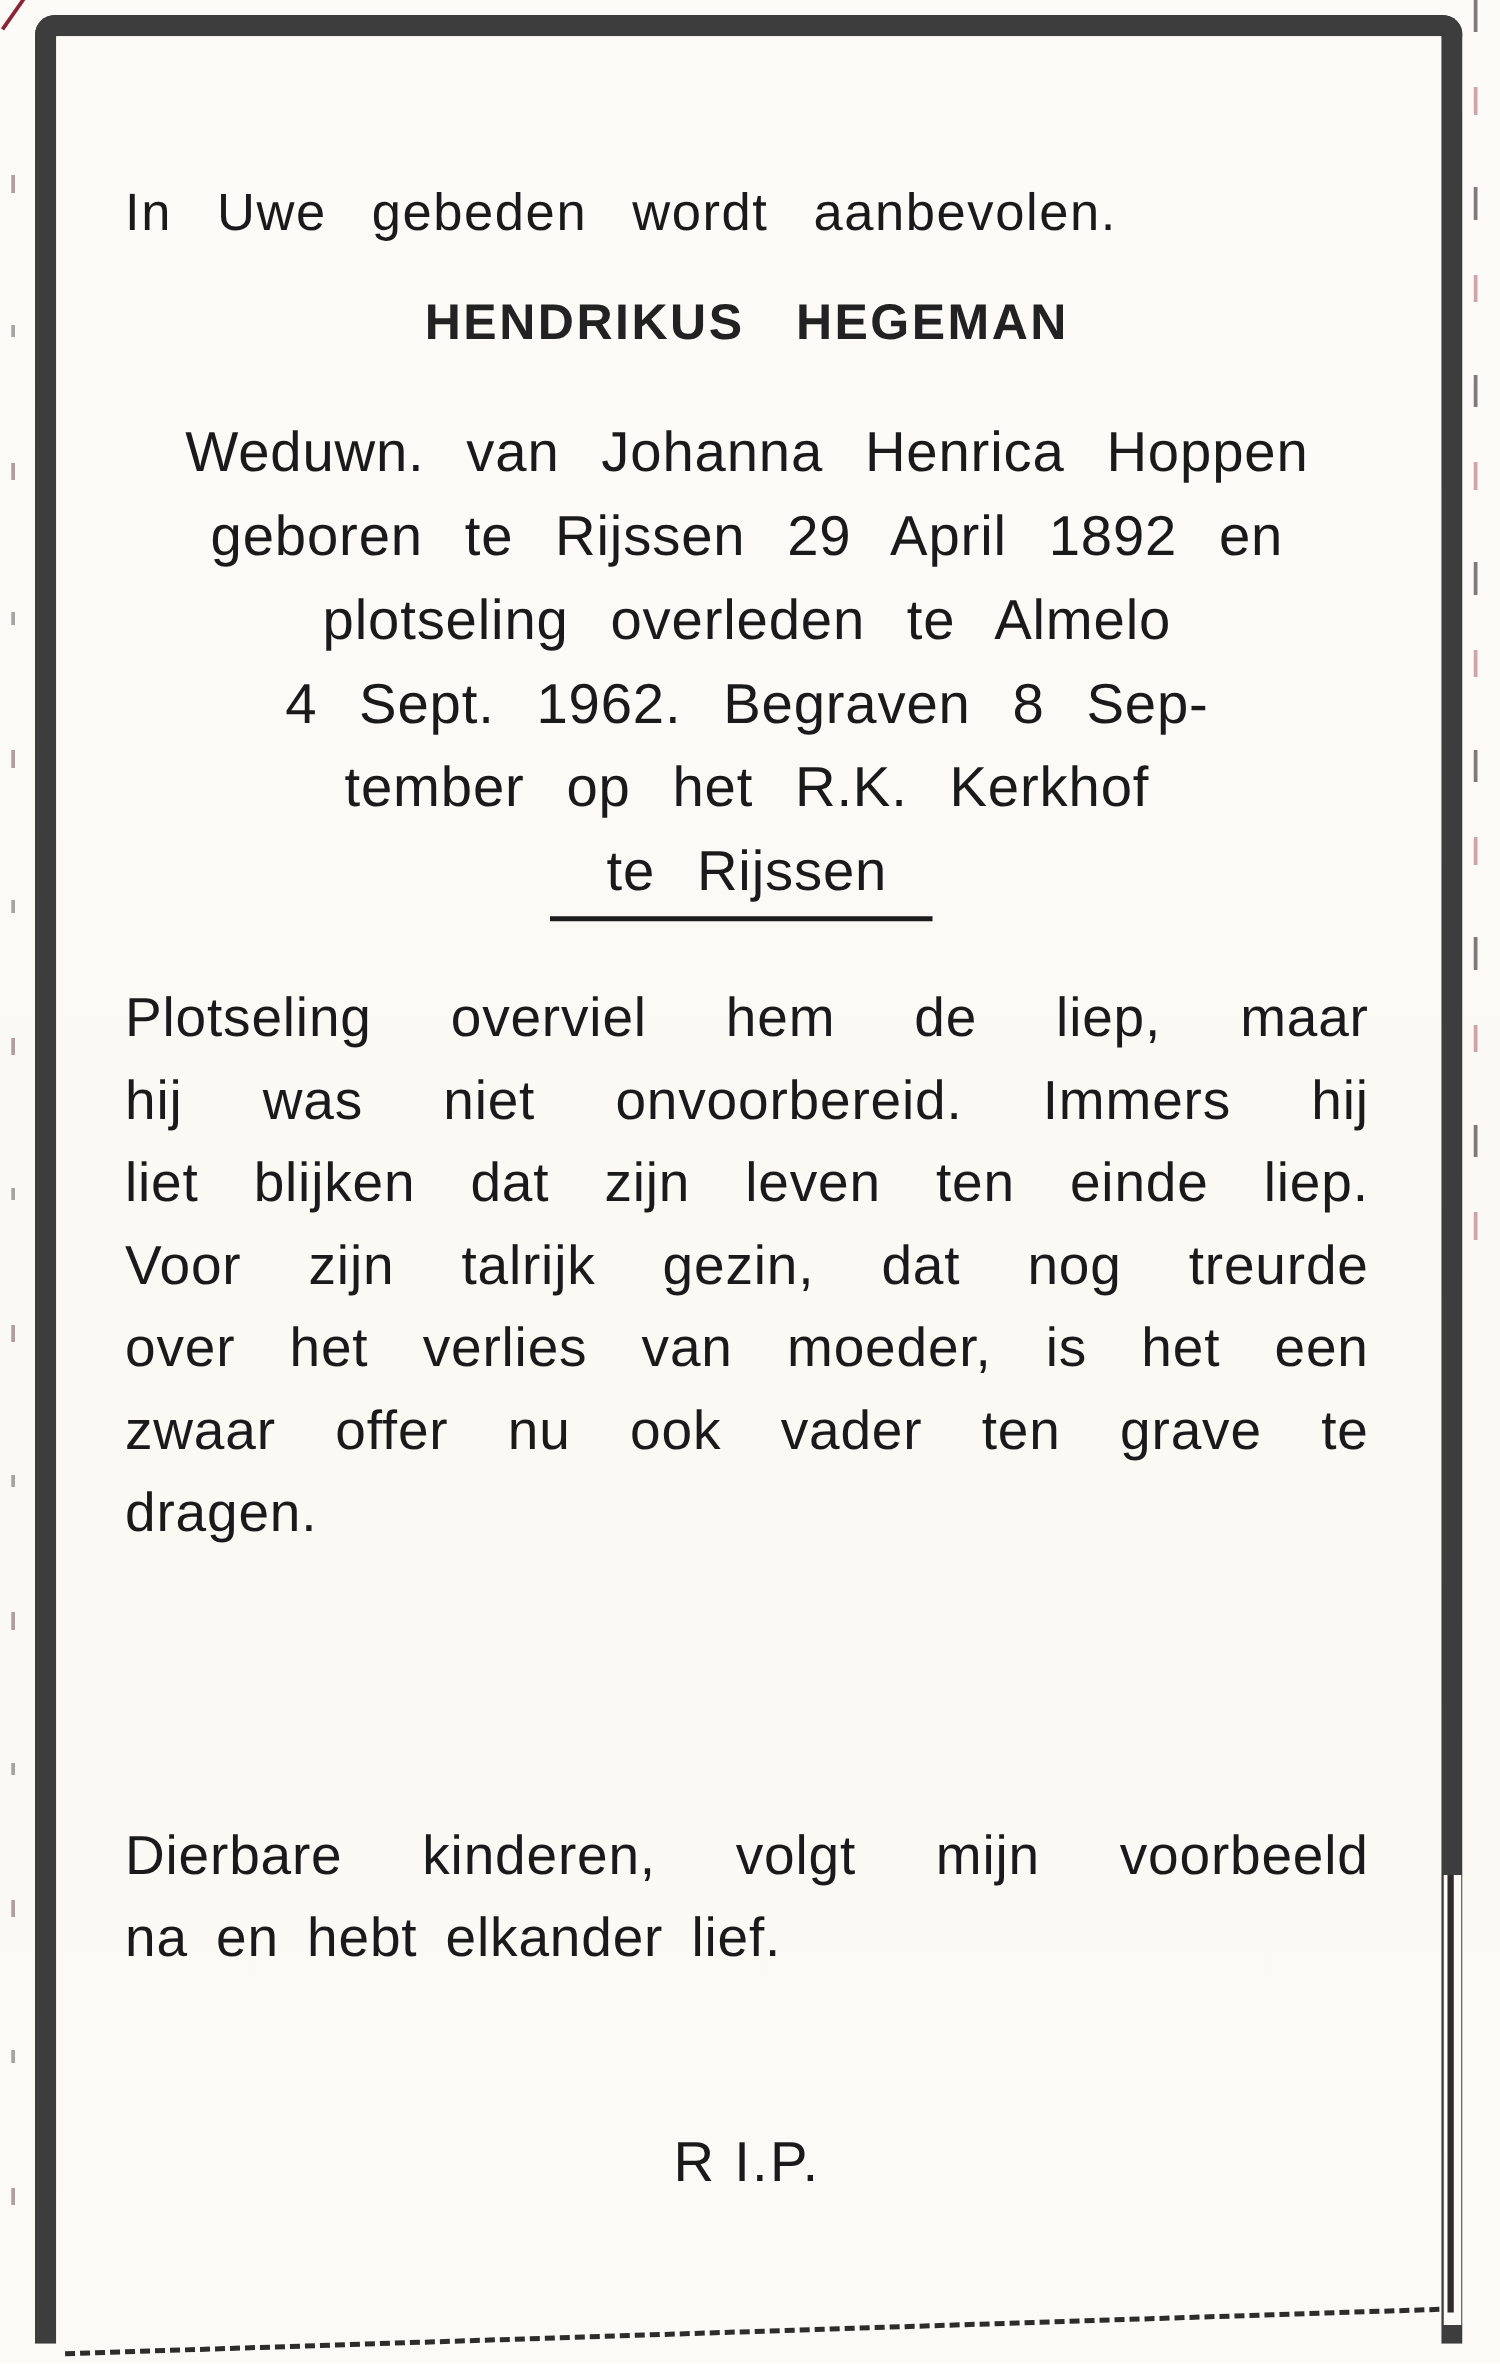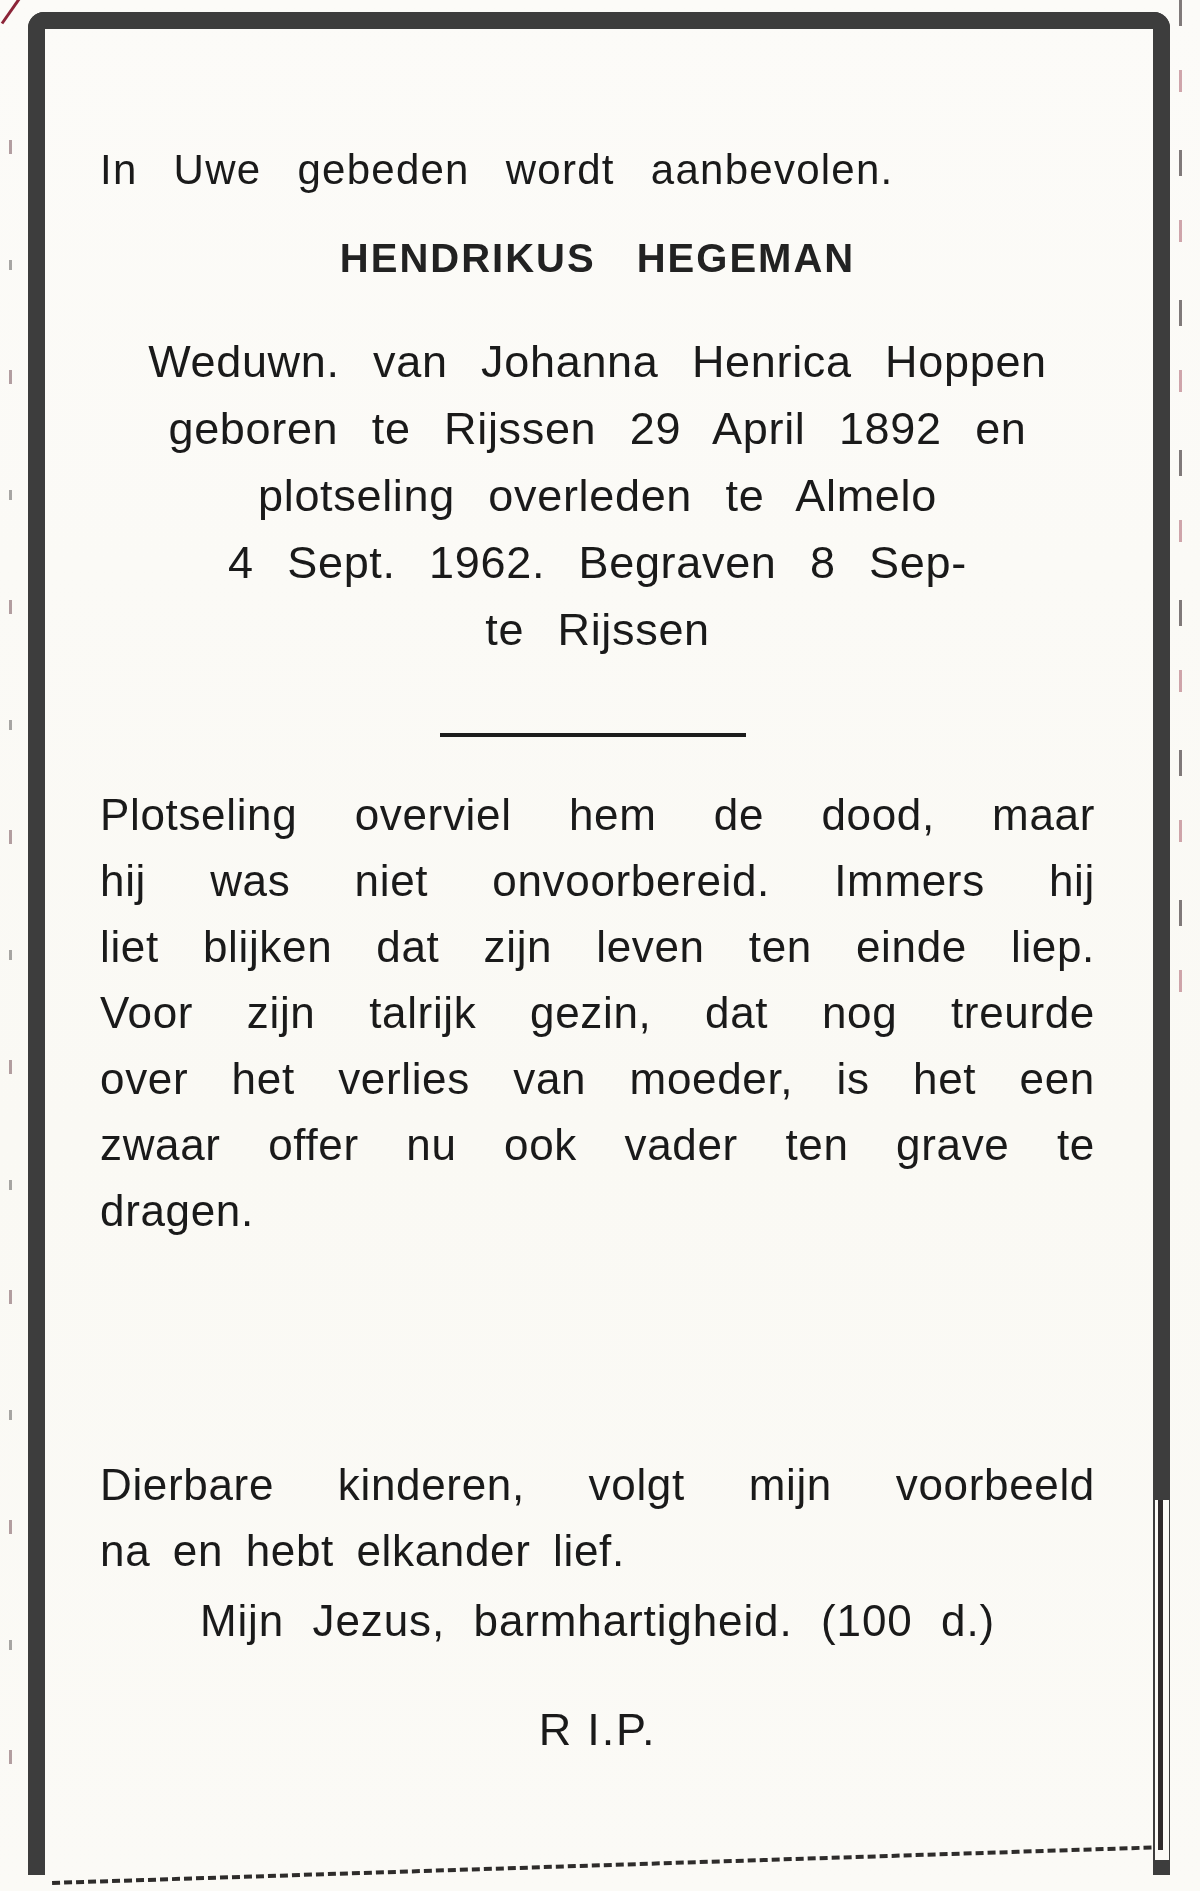--- a/index.html
+++ b/index.html
@@ -202,39 +202,39 @@
 
     <div class="intro">In Uwe gebeden wordt aanbevolen.</div>
 
     <div class="name">HENDRIKUS HEGEMAN</div>
 
     <div class="details">
       <div class="dline">Weduwn. van Johanna Henrica Hoppen</div>
       <div class="dline">geboren te Rijssen 29 April 1892 en</div>
       <div class="dline">plotseling overleden te Almelo</div>
       <div class="dline">4 Sept. 1962. Begraven 8 Sep-</div>
+      <div class="dline">tember op het R.K. Kerkhof</div>
       <div class="dline">te Rijssen</div>
     </div>
 
     <div class="divider"></div>
 
     <div class="para p1">
-      <div class="jl">Plotseling overviel hem de dood, maar</div>
+      <div class="jl">Plotseling overviel hem de liep, maar</div>
       <div class="jl">hij was niet onvoorbereid. Immers hij</div>
       <div class="jl">liet blijken dat zijn leven ten einde liep.</div>
       <div class="jl">Voor zijn talrijk gezin, dat nog treurde</div>
       <div class="jl">over het verlies van moeder, is het een</div>
       <div class="jl">zwaar offer nu ook vader ten grave te</div>
       <div class="ll">dragen.</div>
     </div>
 
 
     <div class="para p3">
       <div class="jl">Dierbare kinderen, volgt mijn voorbeeld</div>
       <div class="ll">na en hebt elkander lief.</div>
     </div>
 
-    <div class="prayer">Mijn Jezus, barmhartigheid. (100 d.)</div>
 
     <div class="rip">R I.P.</div>
 
   </div>
 </div>
 
 </body></html>

